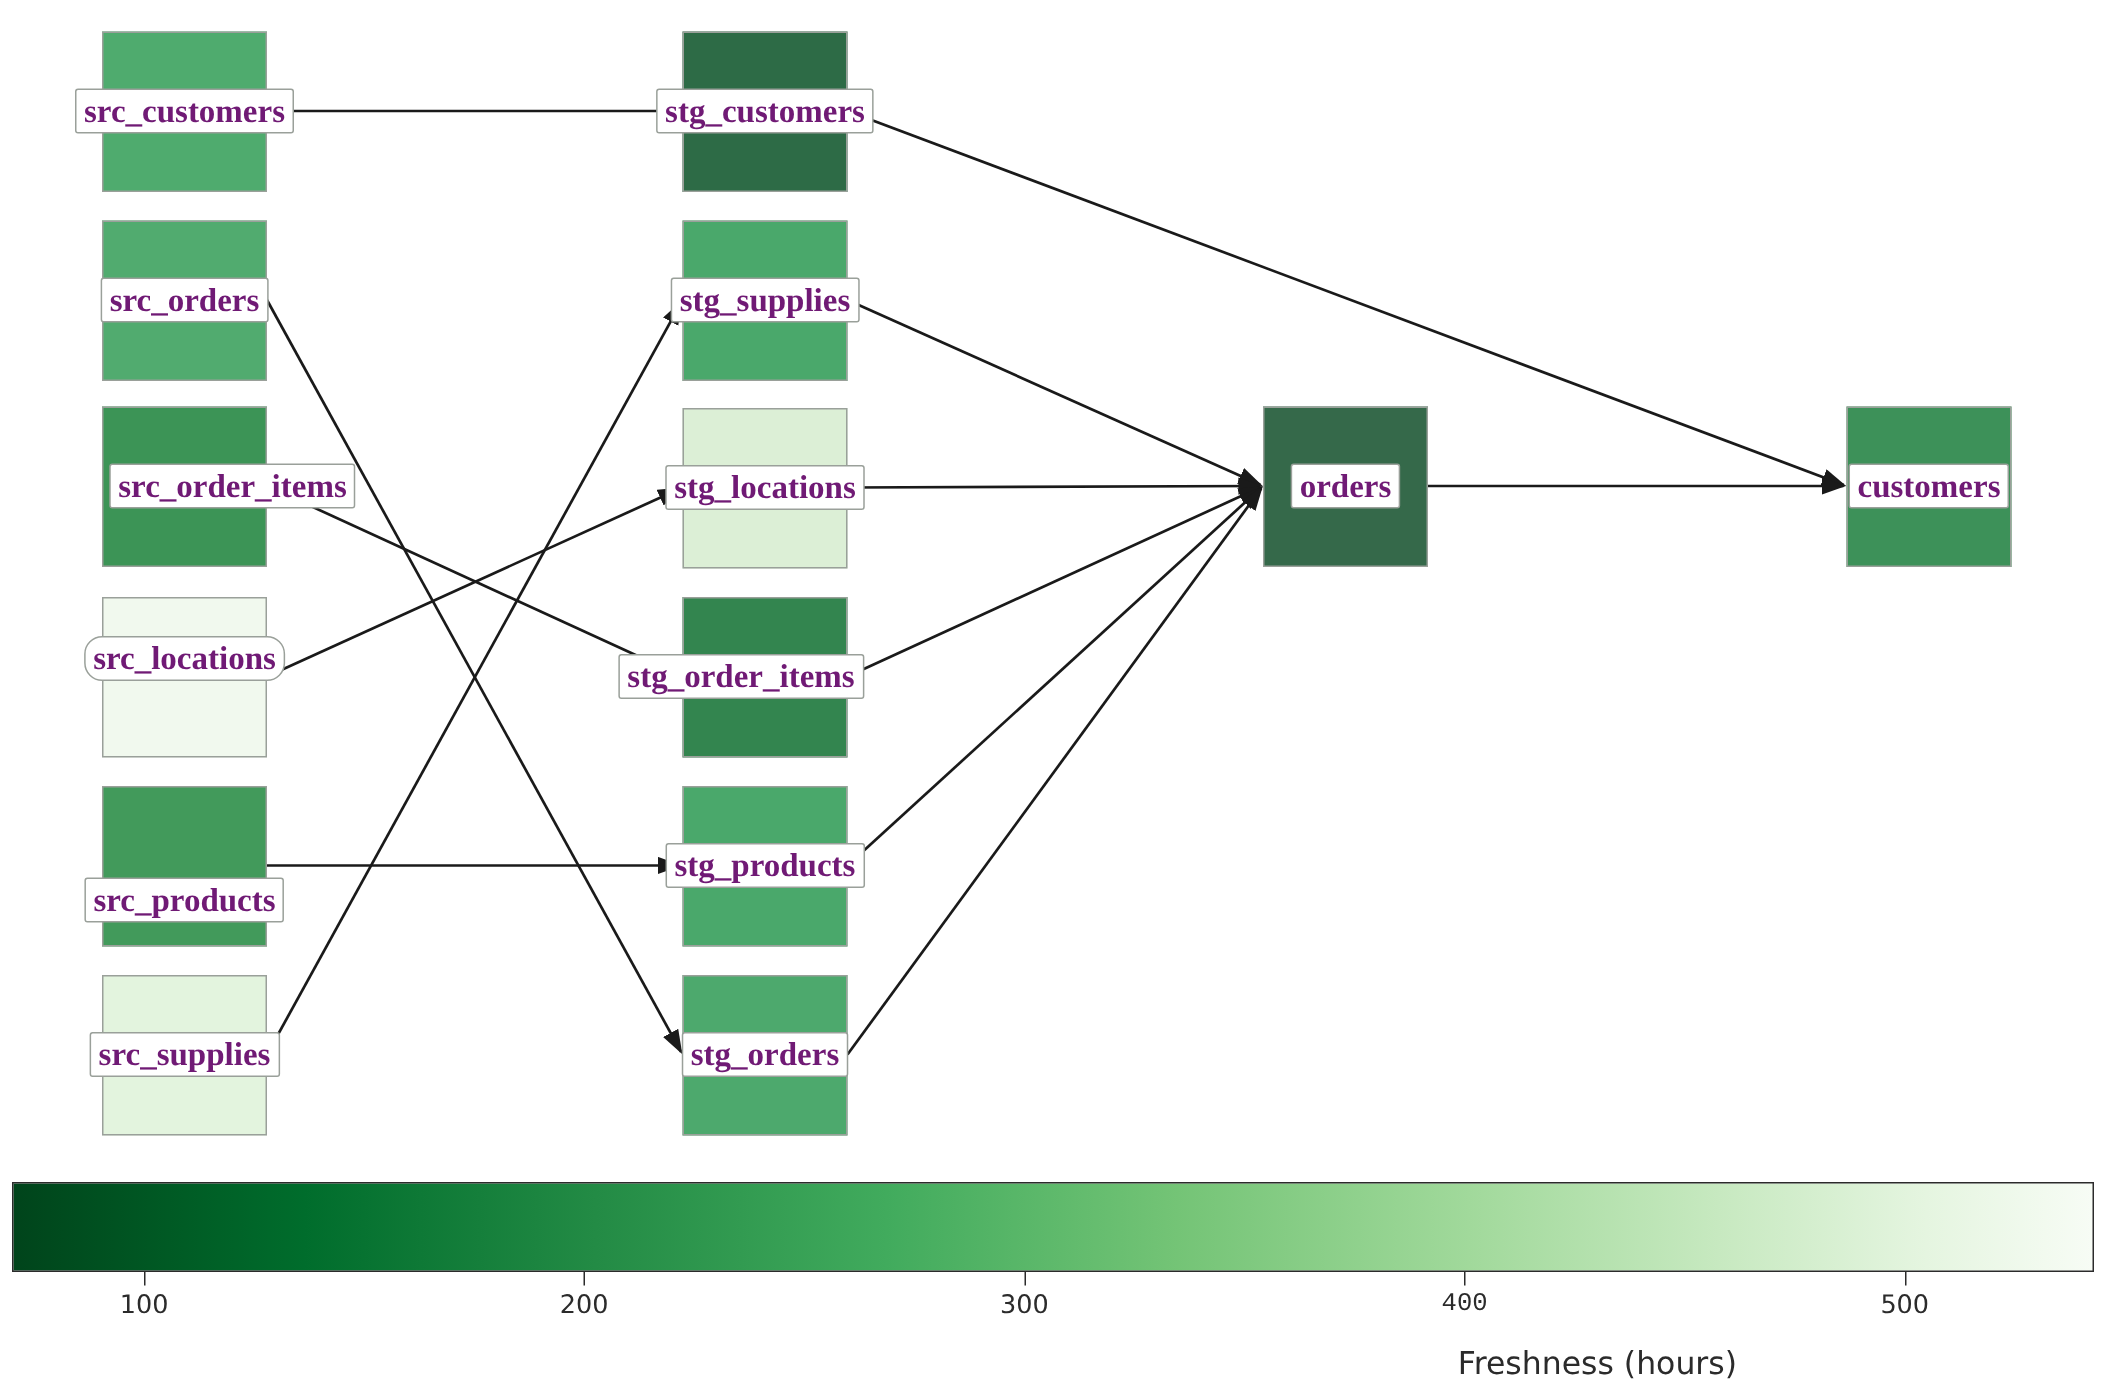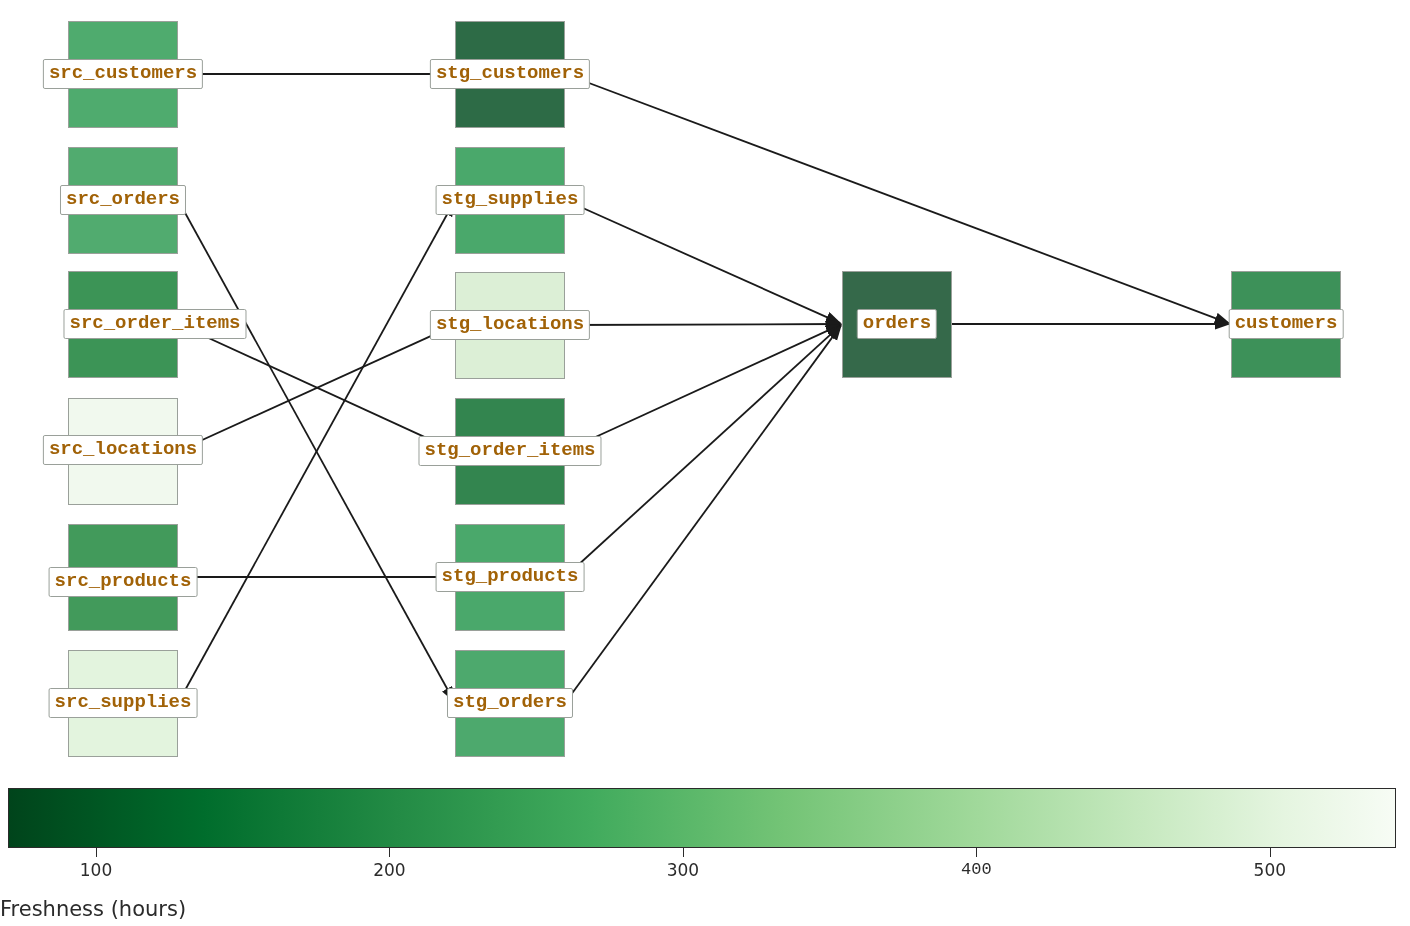--- a/index.html
+++ b/index.html
@@ -30,24 +30,24 @@
     position: absolute;
     box-sizing: border-box;
     border: 1px solid #9aa09a;
   }
   .node-label {
     position: absolute;
     box-sizing: border-box;
     background: #ffffff;
     border: 1px solid #9aa09a;
     border-radius: 2px;
-    color: #a16207;
-    font-family: Liberation Mono, monospace;
+    color: #701a75;
+    font-family: Liberation Serif, serif;
     font-weight: bold;
-    font-size: 19px;
+    font-size: 22px;
     line-height: 19px;
     padding: 4px 5px 5px 5px;
     white-space: nowrap;
     transform: translate(-50%, -50%);
   }
   svg.edges {
     position: absolute;
     left: 0; top: 0;
     width: 1410px;
     height: 926px;
@@ -83,21 +83,21 @@
     font-size: 17px;
     color: #2b2b2b;
     transform: translateX(-50%);
     white-space: nowrap;
   }
   #cb-axis-label {
     position: absolute;
     top: 897px;
     left: 0;
     width: 1158px;
-    text-align: left;
+    text-align: right;
     font-family: "DejaVu Sans", sans-serif;
     font-size: 21px;
     color: #2b2b2b;
   }
 </style>
 </head>
 <body>
 
 <div id="canvas">
 
@@ -139,27 +139,27 @@
         <div class="node-box" style="left: 455px; top: 397.5px; width: 110px; height: 107px; background: rgb(51, 133, 79);"></div>
         <div class="node-box" style="left: 455px; top: 523.5px; width: 110px; height: 107px; background: rgb(74, 168, 107);"></div>
         <div class="node-box" style="left: 455px; top: 649.5px; width: 110px; height: 107px; background: rgb(77, 169, 109);"></div>
         <div class="node-box" style="left: 842px; top: 270.5px; width: 110px; height: 107px; background: rgb(53, 105, 74);"></div>
         <div class="node-box" style="left: 1231px; top: 270.5px; width: 110px; height: 107px; background: rgb(61, 145, 89);"></div>
       </div>
     <div id="node-labels">
         <div class="node-label" style="left: 123px; top: 74px;">src_customers</div>
         <div class="node-label" style="left: 123px; top: 200px;">src_orders</div>
         <div class="node-label" style="left: 123px; top: 324px; margin-left: 32px;">src_order_items</div>
-        <div class="node-label" style="left: 123px; top: 450px;">src_locations</div>
-        <div class="node-label" style="left: 123px; top: 582px;">src_products</div>
+        <div class="node-label" style="left: 123px; top: 439px; border-radius: 12px;">src_locations</div>
+        <div class="node-label" style="left: 123px; top: 600px;">src_products</div>
         <div class="node-label" style="left: 123px; top: 703px;">src_supplies</div>
         <div class="node-label" style="left: 510px; top: 74px;">stg_customers</div>
         <div class="node-label" style="left: 510px; top: 200px;">stg_supplies</div>
         <div class="node-label" style="left: 510px; top: 325px;">stg_locations</div>
-        <div class="node-label" style="left: 510px; top: 451px;">stg_order_items</div>
+        <div class="node-label" style="left: 494px; top: 451px;">stg_order_items</div>
         <div class="node-label" style="left: 510px; top: 577px;">stg_products</div>
         <div class="node-label" style="left: 510px; top: 703px;">stg_orders</div>
         <div class="node-label" style="left: 897px; top: 324px;">orders</div>
         <div class="node-label" style="left: 1286px; top: 324px;">customers</div>
       </div>
 
   </div>
 
   <div id="colorbar-wrap">
     <div id="colorbar-gradient" style="background: linear-gradient(to right, rgb(0, 68, 27) 0%, rgb(0, 109, 44) 14%, rgb(35, 139, 69) 28%, rgb(65, 171, 93) 42%, rgb(116, 196, 118) 56%, rgb(161, 217, 155) 70%, rgb(199, 233, 192) 82%, rgb(229, 245, 224) 92%, rgb(247, 252, 245) 100%);"></div>

